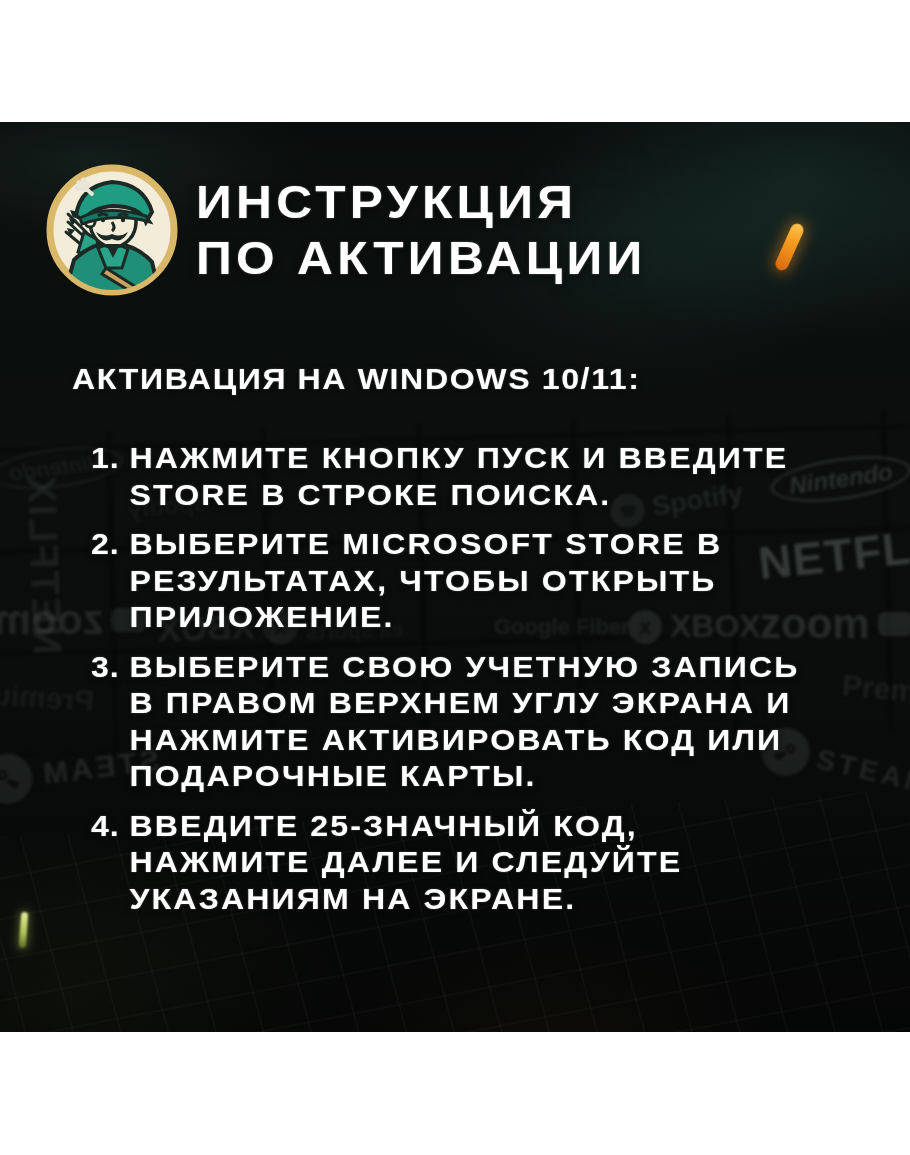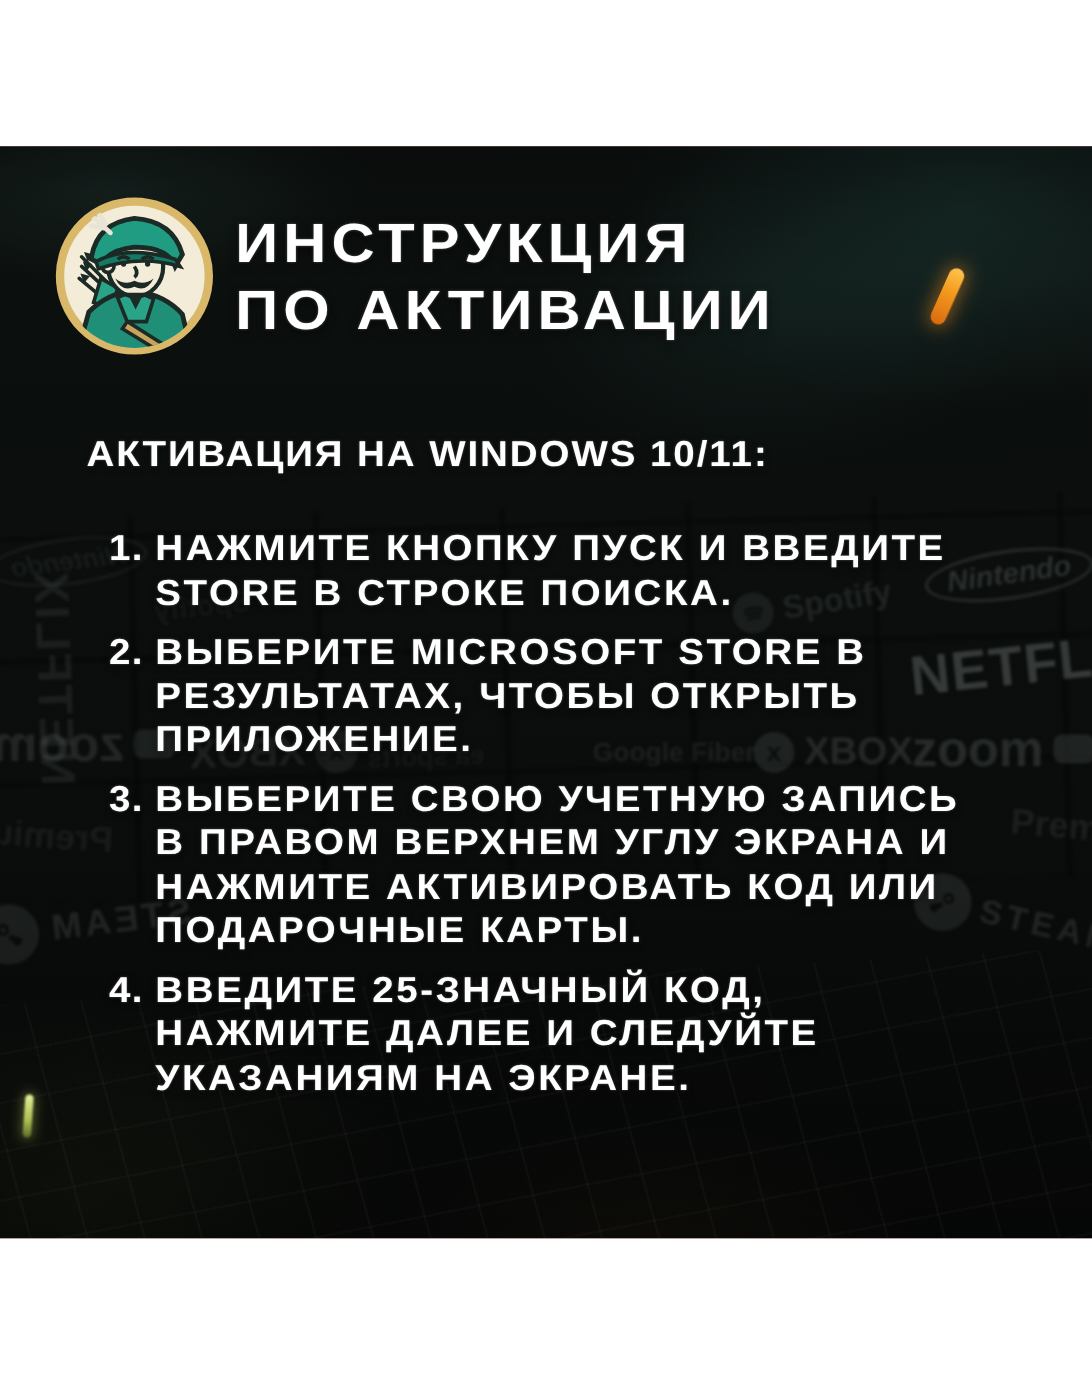--- a/index.html
+++ b/index.html
@@ -1,18 +1,18 @@
 <!DOCTYPE html>
 <html><head>
 <meta charset="utf-8">
 <style>
   * { margin:0; padding:0; box-sizing:border-box; }
   html,body { width:910px; height:1155px; background:#ffffff; overflow:hidden;
               font-family:"Liberation Sans", sans-serif; }
-  .canvas { position:relative; width:910px; height:1155px; background:#7f1d1d; }
+  .canvas { position:relative; width:910px; height:1155px; background:#ef4444; }
   .band { position:absolute; left:0; width:910px; background:#ffffff; }
   .band.top { top:0; height:122px; }
   .band.bottom { top:1032px; height:123px; }
 
   
   .poster {
     position:absolute; left:0; top:122px; width:910px; height:910px; overflow:hidden;
     background:
       radial-gradient(ellipse 320px 110px at 10% 4%, rgba(64,110,96,.20), transparent 70%),
       radial-gradient(ellipse 420px 240px at 88% 6%, rgba(38,82,74,.38), transparent 68%),

